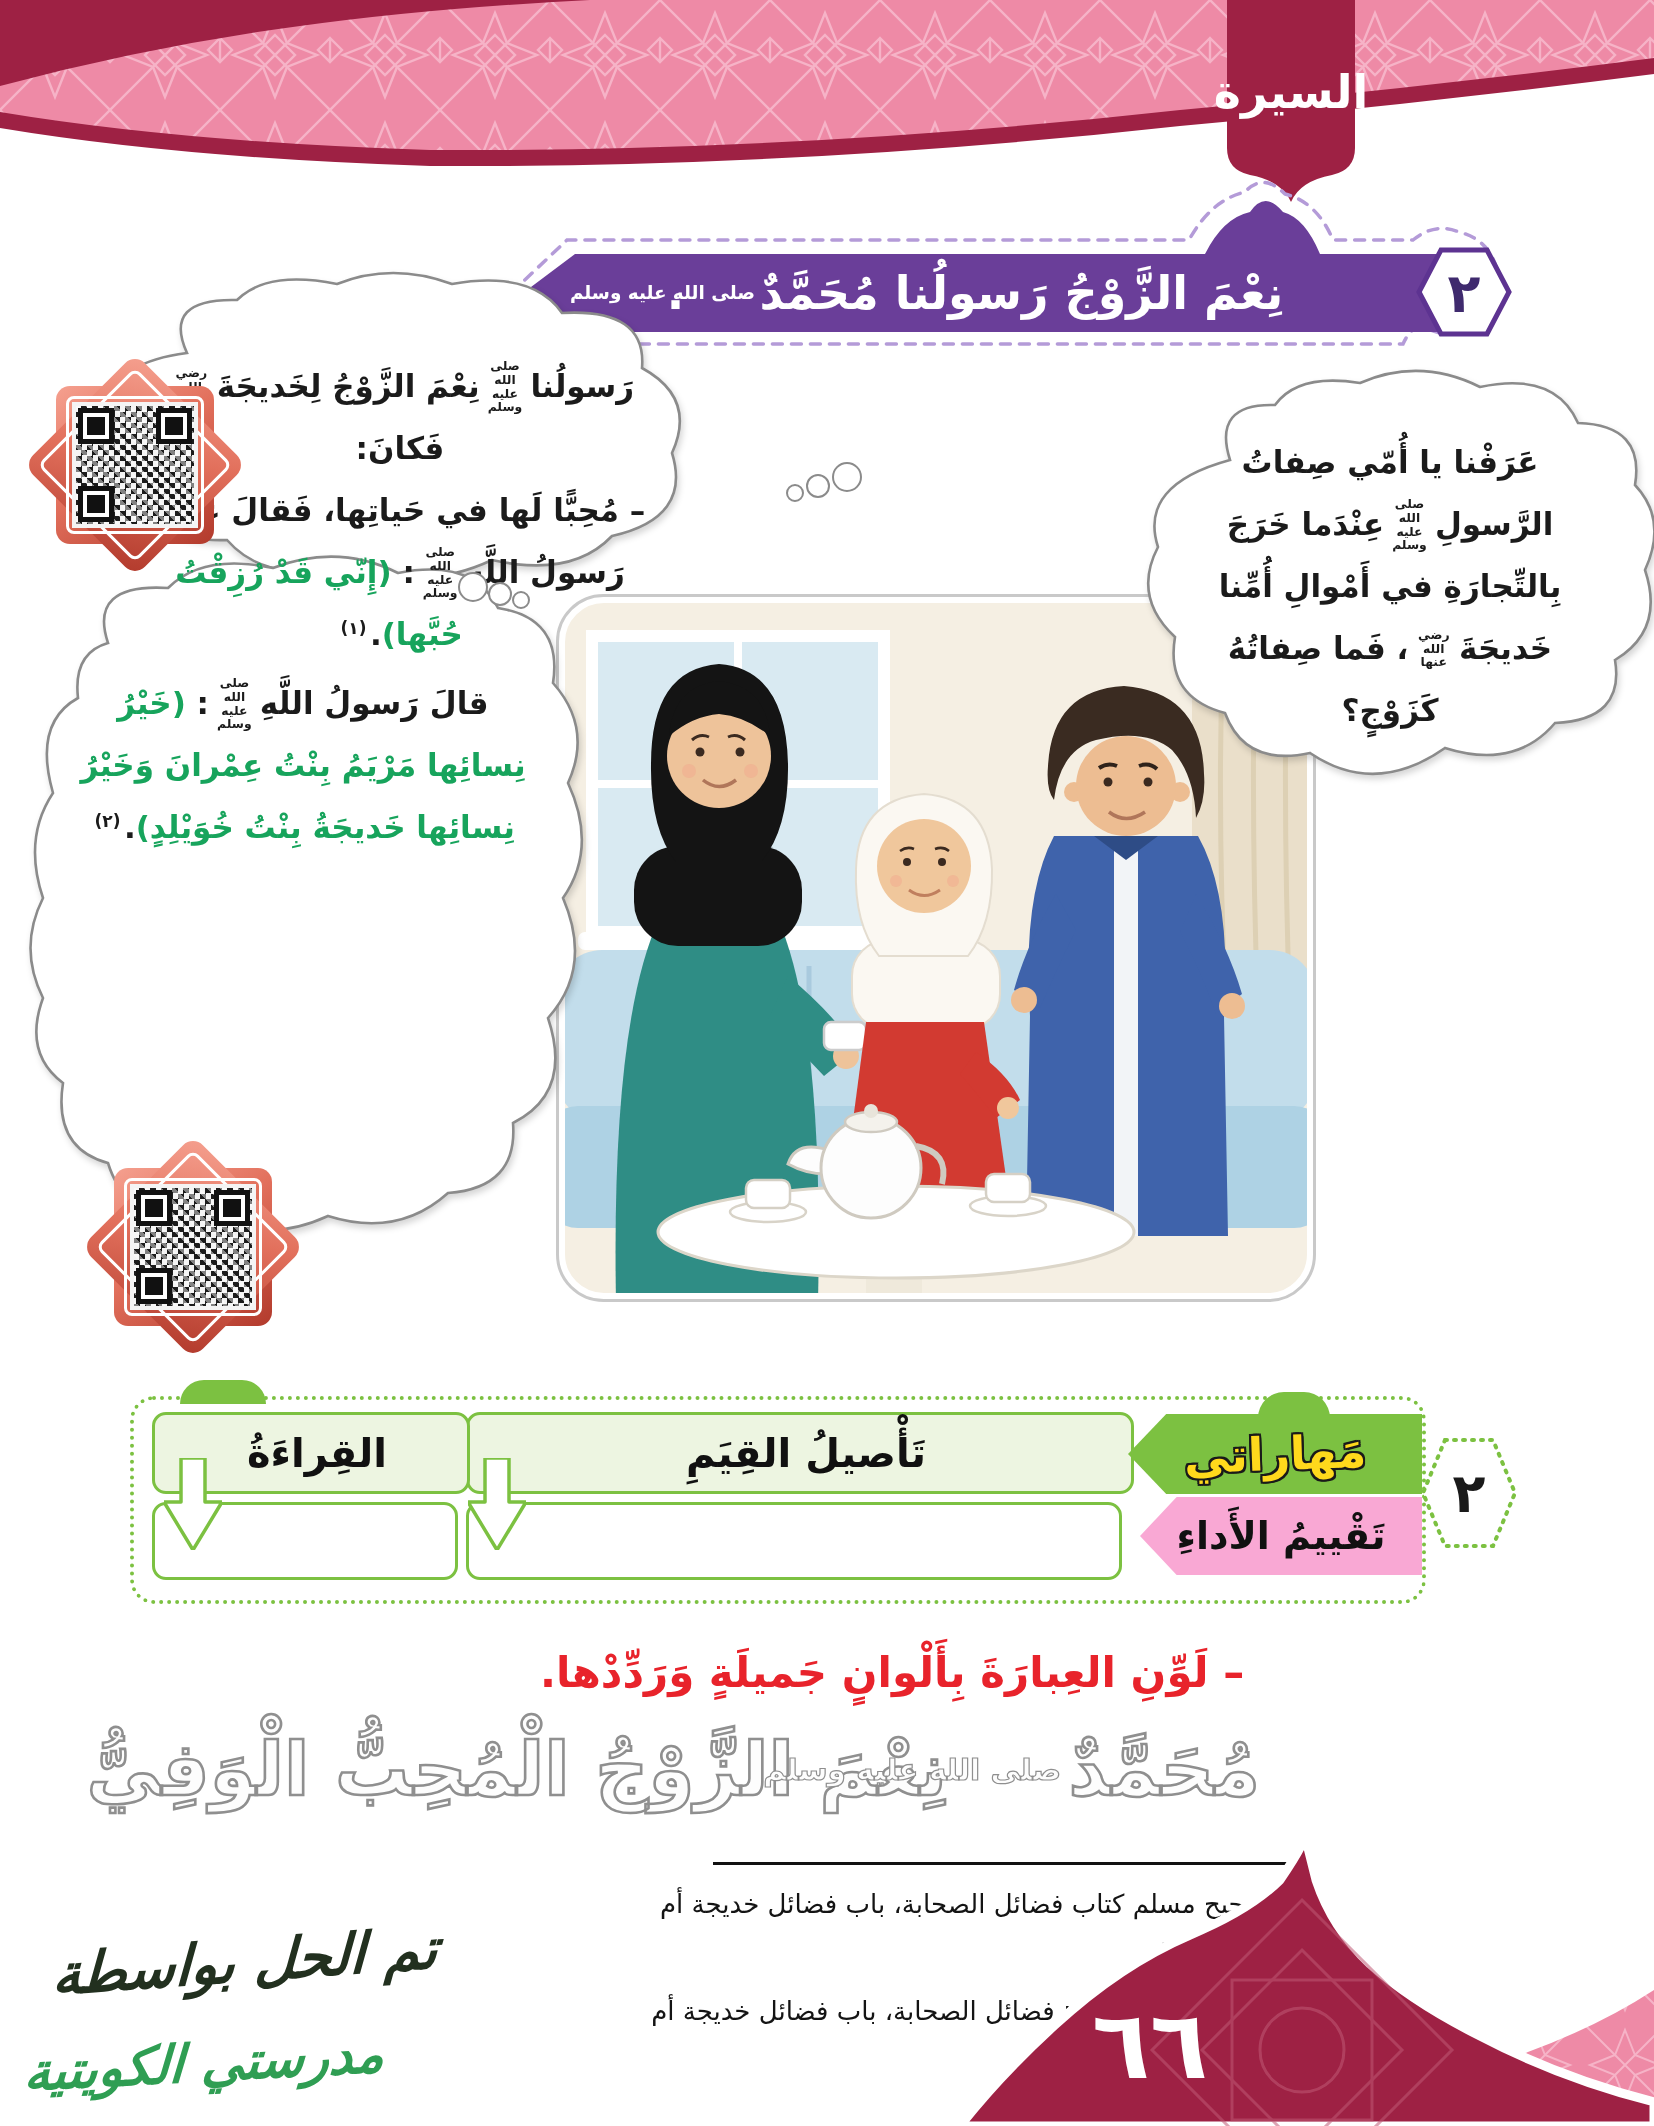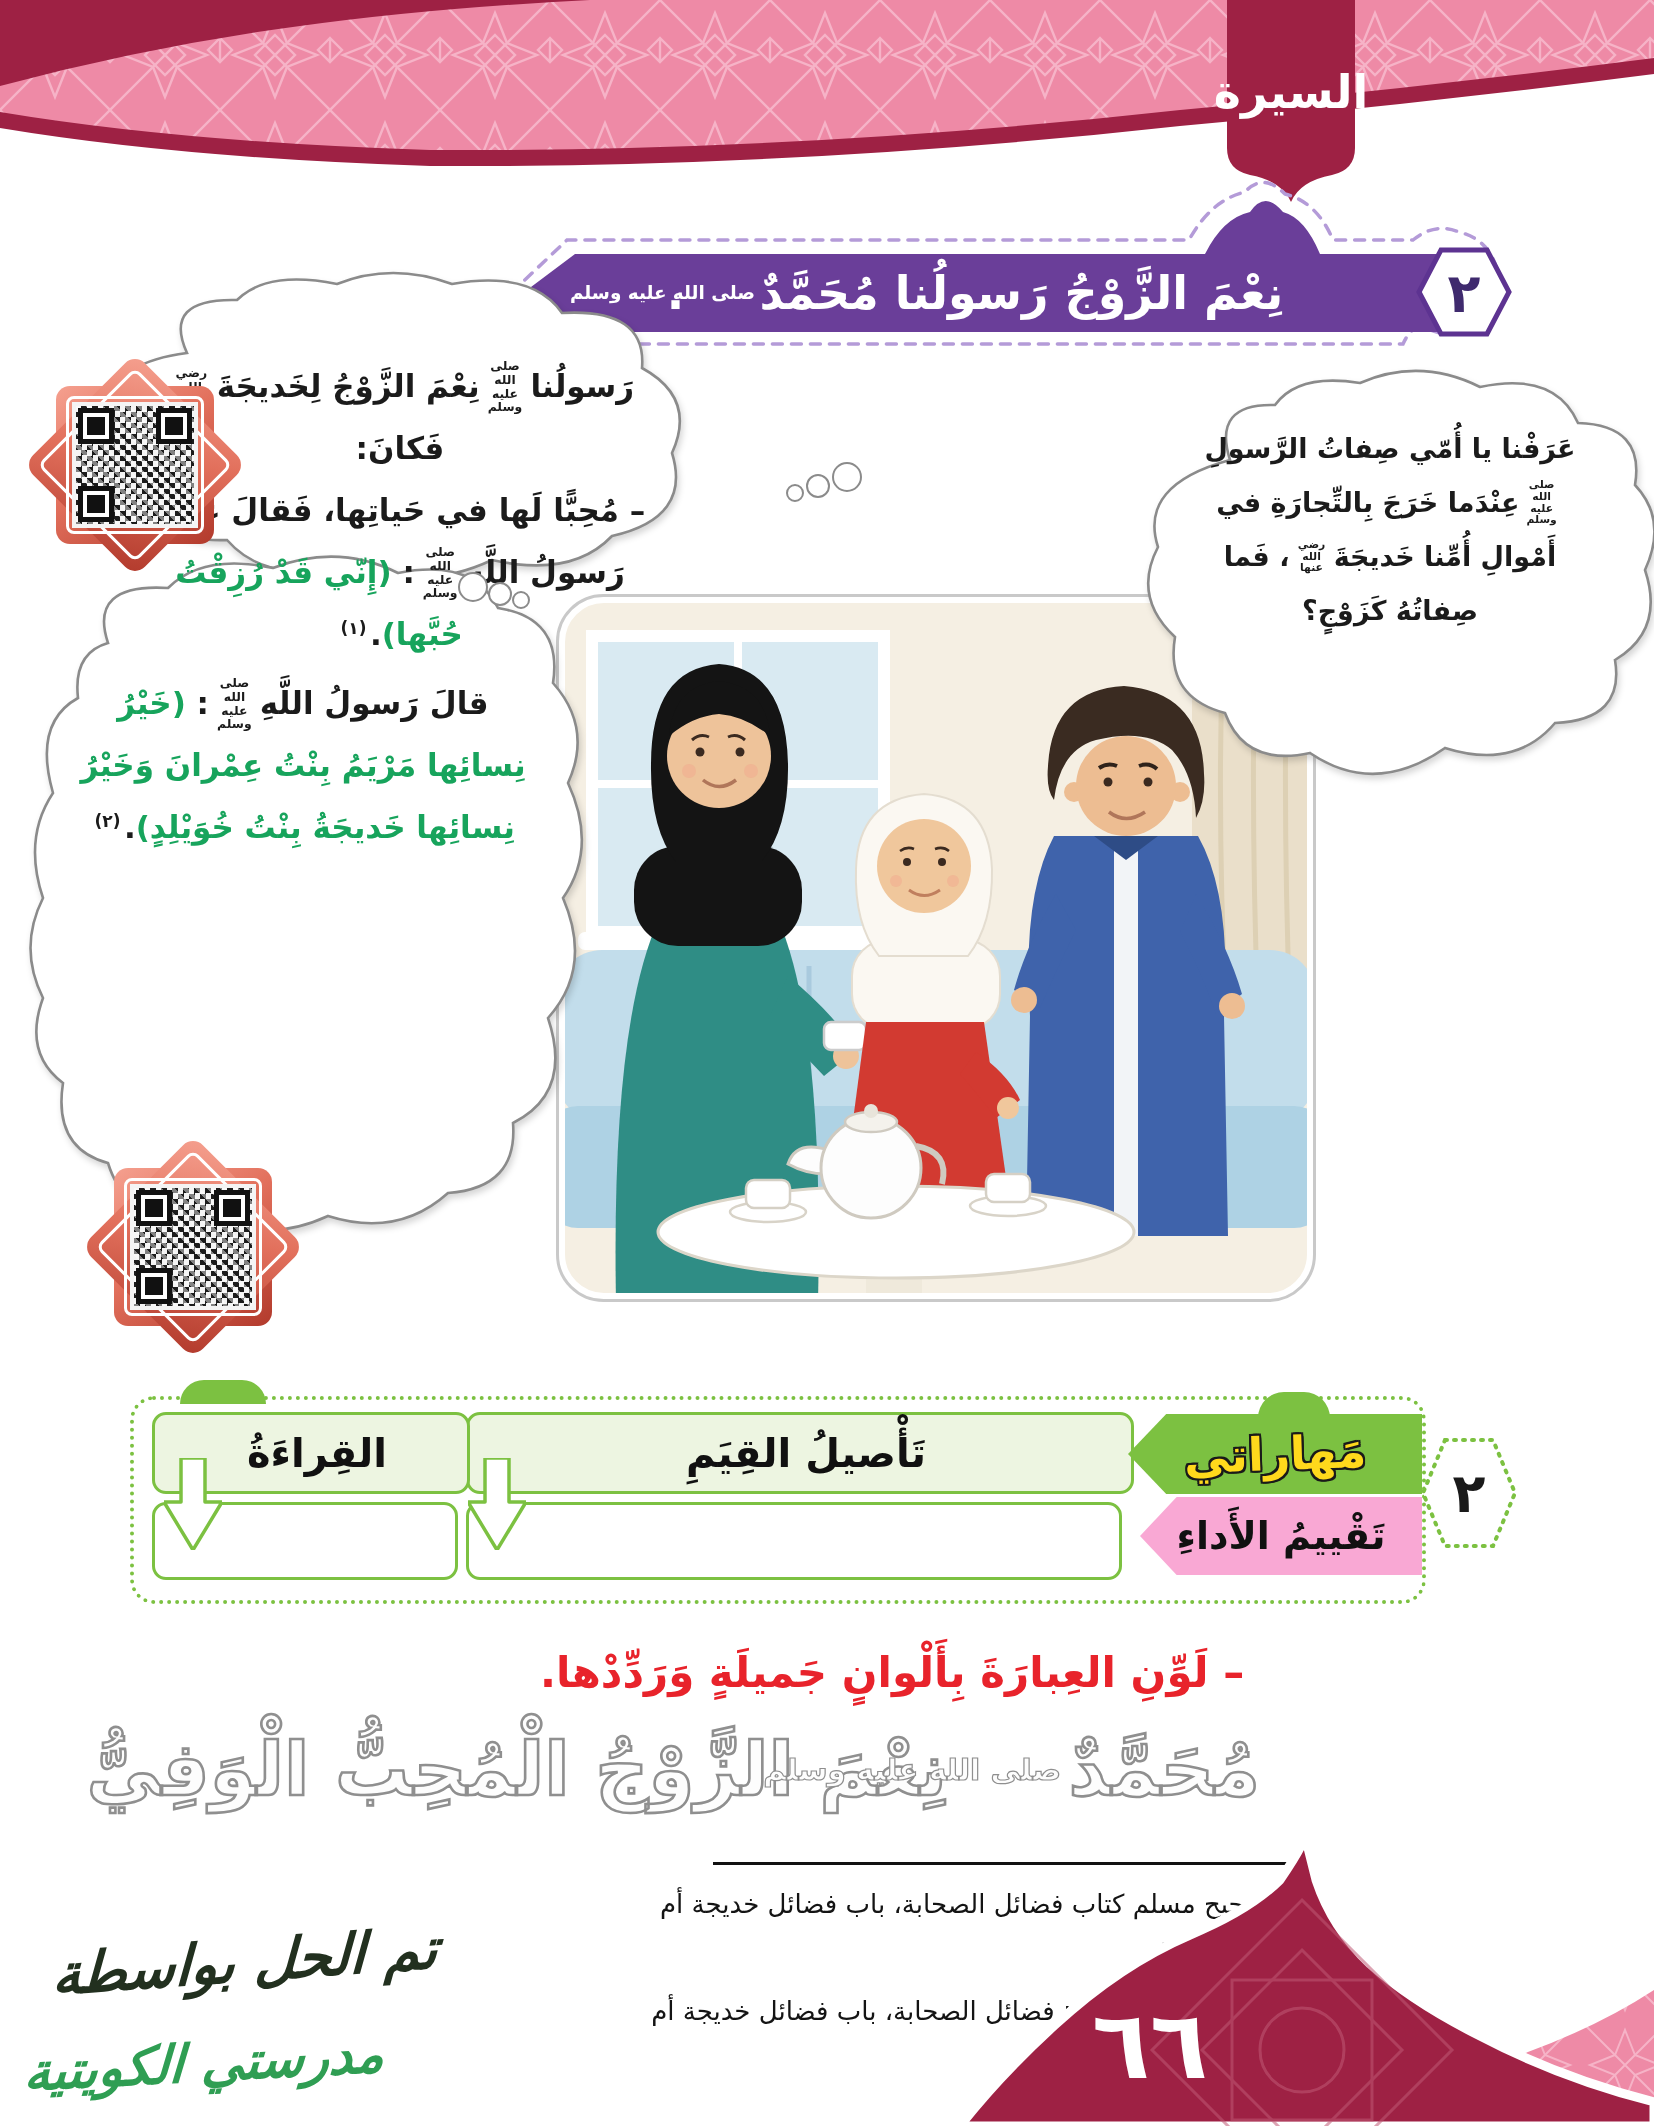--- a/index.html
+++ b/index.html
@@ -229,21 +229,21 @@
 </svg>
 <div class="cloud-text" style="left:68px;top:610px;width:470px;font-size:31px;z-index:3;">
   <br>
   <span>قالَ رَسولُ اللَّهِ</span><span class="hon">صلى الله عليه وسلم</span><span>:</span>
   <span class="gq">(خَيْرُ نِسائِها مَرْيَمُ بِنْتُ عِمْرانَ وَخَيْرُ نِسائِها خَديجَةُ بِنْتُ خُوَيْلِدٍ)</span><span>.</span><span class="fref">(٢)</span>
 </div>
 
 <svg class="abs cloud" style="left:1120px;top:365px;z-index:2;" width="534" height="452" viewBox="0 0 534 452">
   <path d="M110,95 Q92,38 155,40 Q178,8 240,18 Q300,-8 360,22 Q435,6 458,58 Q525,60 515,120 Q548,155 525,205 Q545,265 495,295 Q505,355 435,358 Q395,405 325,383 Q255,432 190,388 Q125,402 105,348 Q45,332 55,272 Q12,232 38,182 Q18,120 110,95 Z" fill="#ffffff" stroke="#8b8b8b" stroke-width="2.6"></path>
 </svg>
-<div class="cloud-text" style="left:1185px;top:422px;width:410px;font-size:27px;z-index:3;">
+<div class="cloud-text" style="left:1185px;top:431px;width:410px;font-size:31px;z-index:3;">
   <span>عَرَفْنا يا أُمّي صِفاتُ الرَّسولِ</span><span class="hon">صلى الله عليه وسلم</span><span>عِنْدَما خَرَجَ بِالتِّجارَةِ في أَمْوالِ أُمِّنا خَديجَةَ</span><span class="hon">رضي الله عنها</span><span>، فَما صِفاتُهُ كَزَوْجٍ؟</span>
 </div>
 
 <div class="abs trail-dot" style="left:832px;top:462px;width:26px;height:26px;z-index:3;"></div>
 <div class="abs trail-dot" style="left:806px;top:474px;width:20px;height:20px;z-index:3;"></div>
 <div class="abs trail-dot" style="left:786px;top:484px;width:14px;height:14px;z-index:3;"></div>
 <div class="abs trail-dot" style="left:458px;top:572px;width:26px;height:26px;z-index:3;"></div>
 <div class="abs trail-dot" style="left:488px;top:582px;width:20px;height:20px;z-index:3;"></div>
 <div class="abs trail-dot" style="left:512px;top:591px;width:14px;height:14px;z-index:3;"></div>
 

